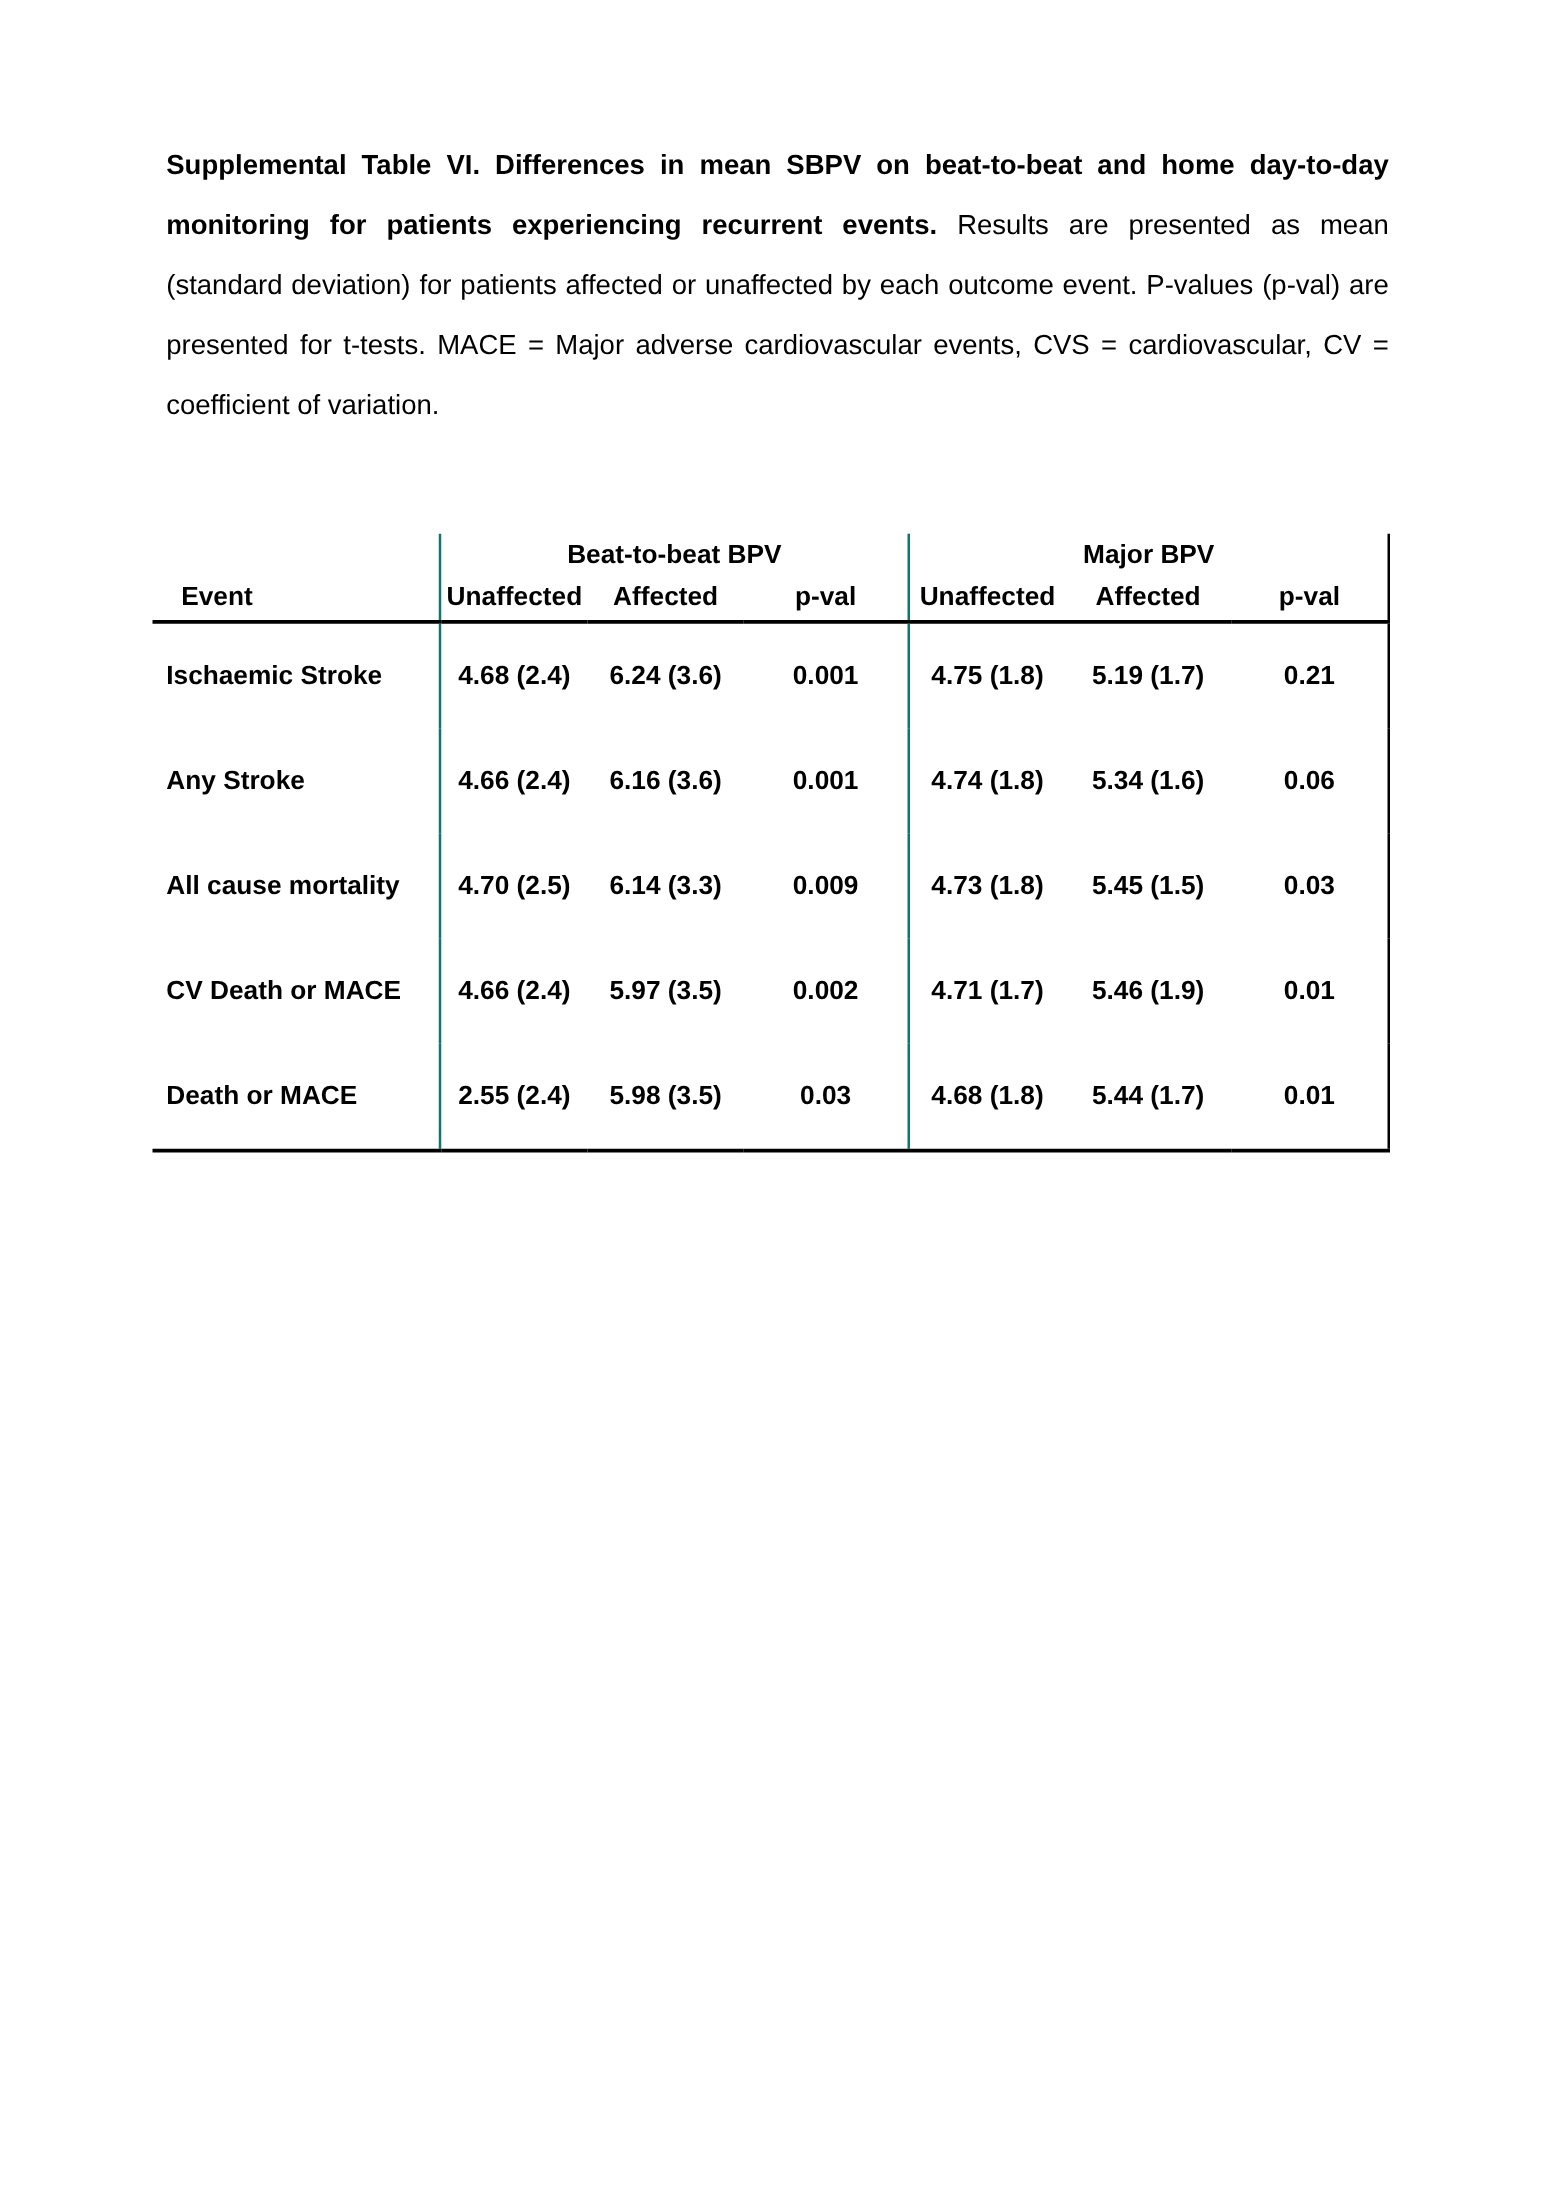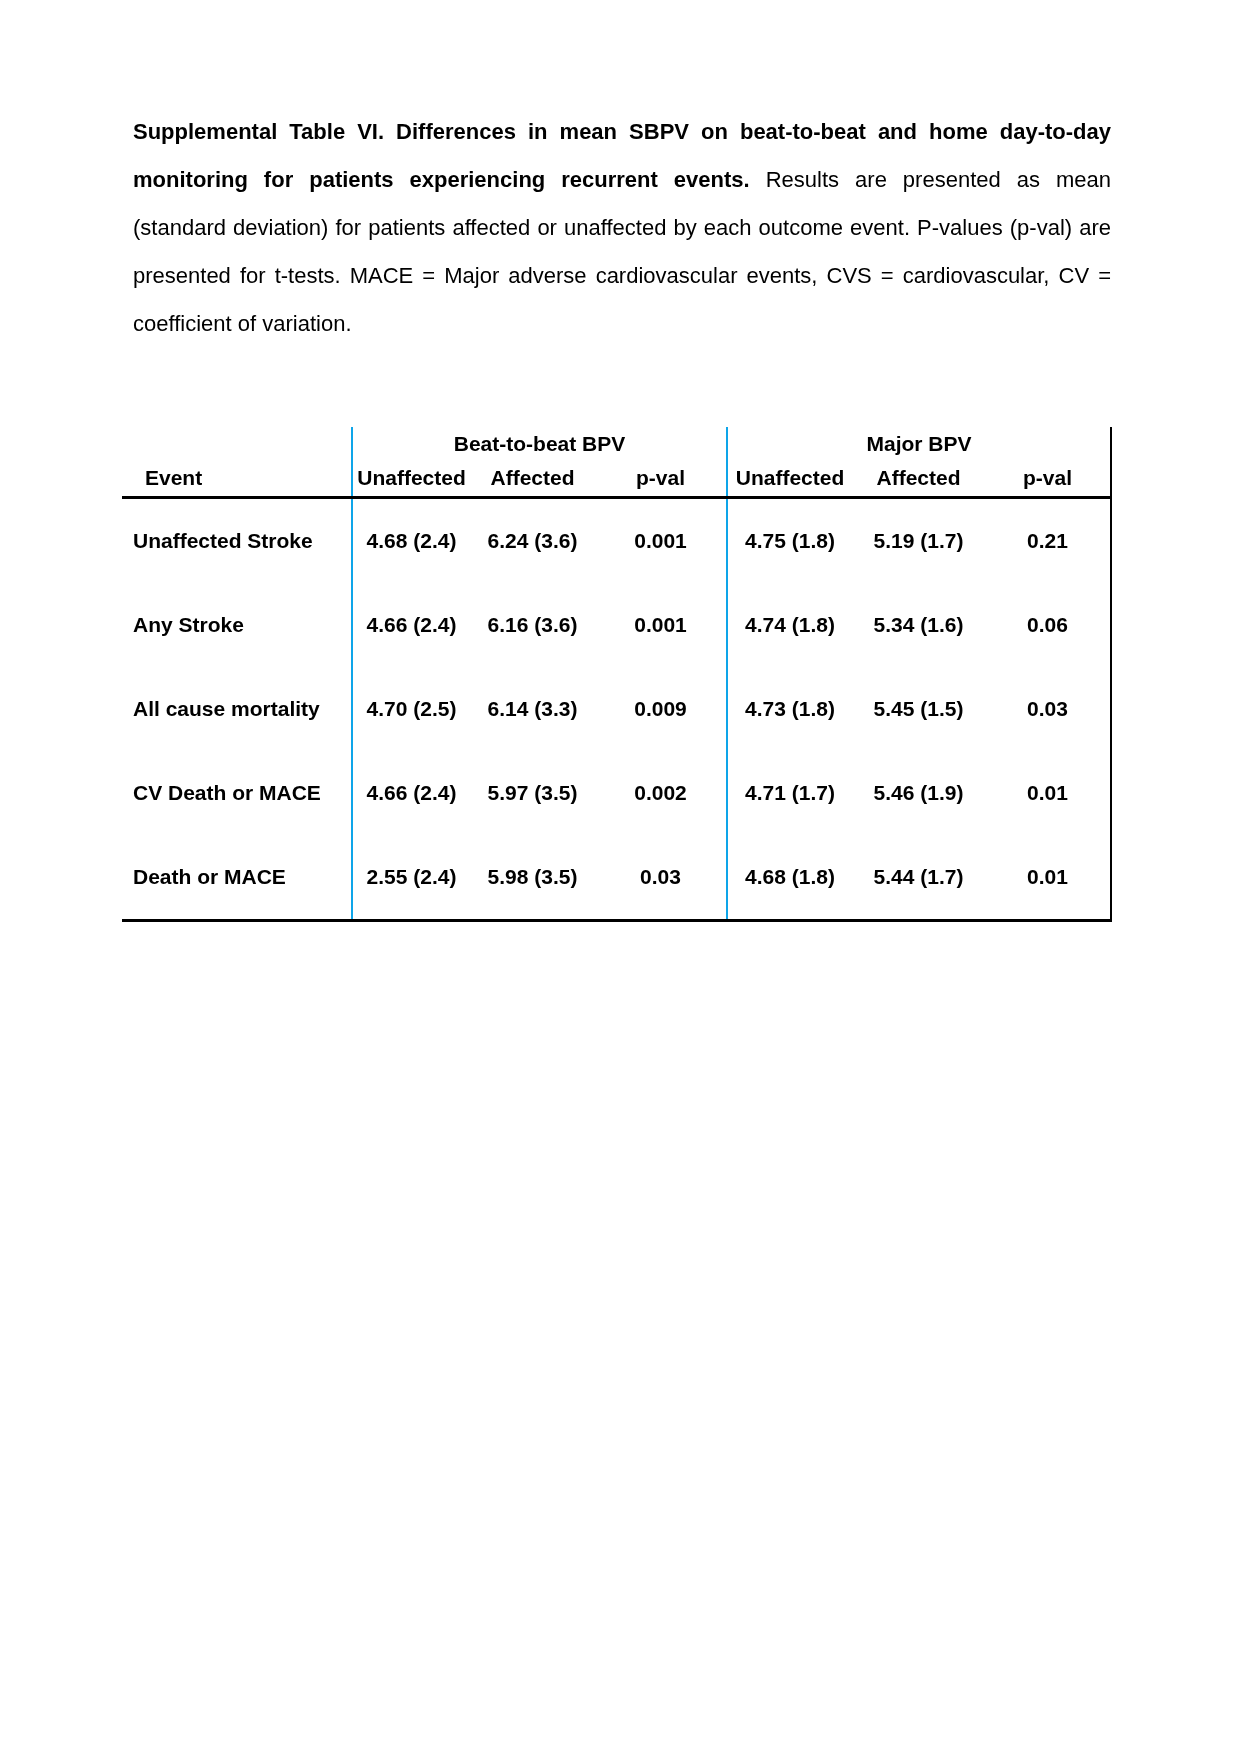--- a/index.html
+++ b/index.html
@@ -40,21 +40,21 @@
     color: #000;
   }
   .datatable th, .datatable td {
     padding: 0;
     text-align: center;
     font-weight: bold;
     overflow: hidden;
     white-space: nowrap;
   }
   
-  .vl { border-left: 2px solid #0ea5e9; }
+  .vl { border-left: 2px solid #0f766e; }
   .vr { border-right: 2px solid #000; }
 
   
   tr.group-row th, tr.group-row td {
     height: 33px;
     vertical-align: middle;
   }
   tr.cols-row th {
     height: 30px;
     vertical-align: bottom;
@@ -109,21 +109,21 @@
         <th class="vl">Unaffected</th>
         <th>Affected</th>
         <th>p-val</th>
         <th class="vl">Unaffected</th>
         <th>Affected</th>
         <th class="vr">p-val</th>
       </tr>
     </thead>
     <tbody>
       <tr>
-        <td class="event-cell">Unaffected Stroke</td>
+        <td class="event-cell">Ischaemic Stroke</td>
         <td class="vl">4.68 (2.4)</td>
         <td>6.24 (3.6)</td>
         <td>0.001</td>
         <td class="vl">4.75 (1.8)</td>
         <td>5.19 (1.7)</td>
         <td class="vr">0.21</td>
       </tr>
       <tr>
         <td class="event-cell">Any Stroke</td>
         <td class="vl">4.66 (2.4)</td>

